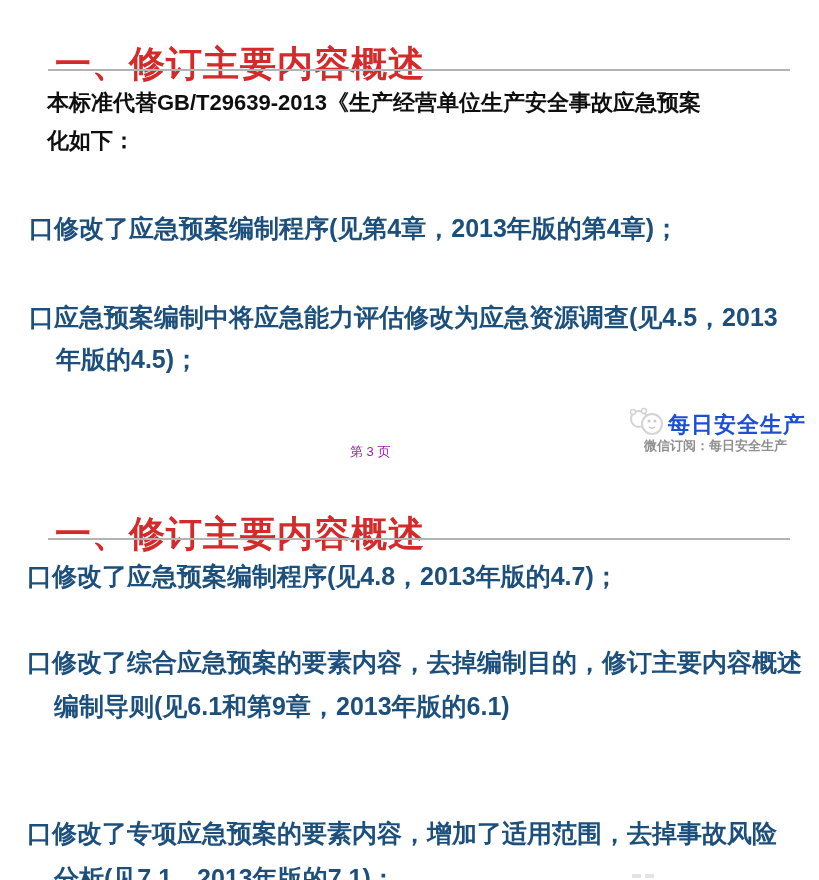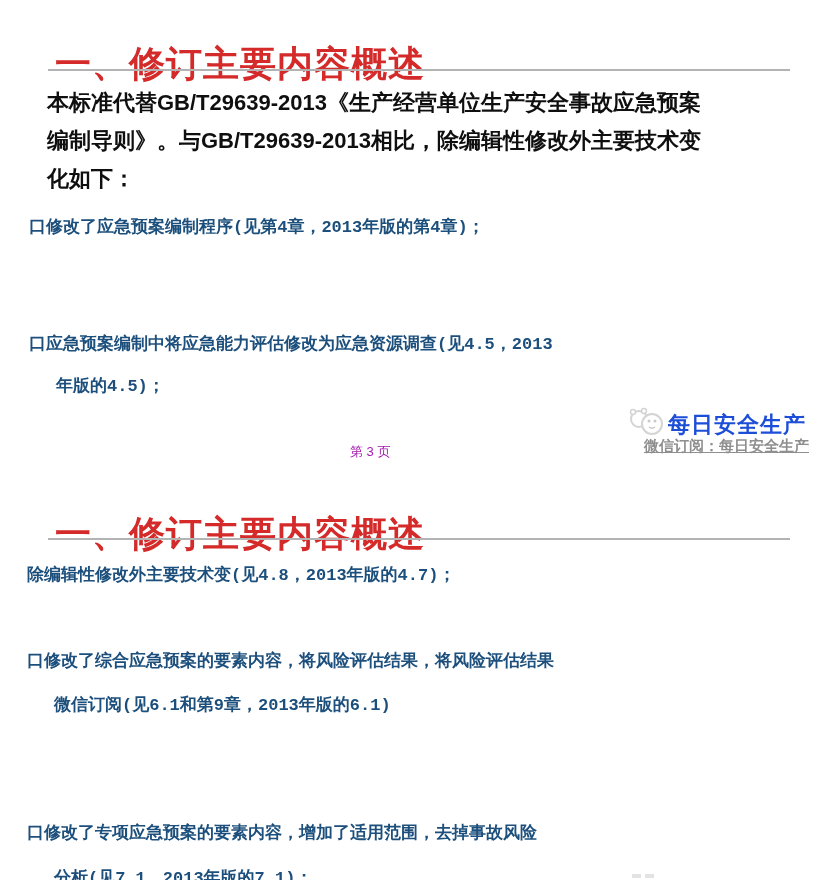--- a/index.html
+++ b/index.html
@@ -20,49 +20,48 @@
     position:absolute;left:48px;width:742px;height:2px;background:#b3b3b3;
   }
   #slide1 .title-divider{top:69px;}
   #slide2 .title-divider{top:68px;}
 
   .body-par{
     position:absolute;left:47px;top:84px;width:750px;
     font-size:22px;font-weight:bold;color:#0f0f0f;line-height:38px;
   }
   .bullet{
-    position:absolute;font-size:17px;font-weight:bold;color:#1c4f7c;
+    position:absolute;font-size:25px;font-weight:bold;color:#1c4f7c;
     white-space:nowrap;
-    font-family:Liberation Mono, monospace;
   }
   .bullet .cont{padding-left:27px;}
   #s1-bullet1{left:29px;top:208px;line-height:40px;}
-  #s1-bullet2{left:29px;top:296px;line-height:42px;margin-top:28px;}
+  #s1-bullet2{left:29px;top:296px;line-height:42px;}
   #s2-bullet1{left:27px;top:556px;line-height:40px;}
   #s2-bullet2{left:27px;top:640px;line-height:44px;}
   #s2-bullet3{left:27px;top:768px;line-height:45px;}
 
   .footer-date{
     position:absolute;left:57px;top:435px;font-size:13px;font-weight:bold;color:#7d7d7d;
     white-space:nowrap;
     margin-top:44px;
   }
   .footer-page{
     position:absolute;left:350px;top:443px;width:130px;text-align:left;
     font-size:13px;color:#a21caf;white-space:nowrap;
   }
   .wm{position:absolute;left:628px;top:404px;width:170px;height:52px;}
   .wm-logo{position:absolute;left:0;top:2px;}
   .wm-brand{
     position:absolute;left:40px;top:6px;font-size:22px;font-weight:bold;
     color:#1d4ed8;letter-spacing:1px;white-space:nowrap;
   }
   .wm-caption{
-    position:absolute;left:16px;top:33px;font-size:15px;font-weight:bold;
-    color:#8f8f8f;white-space:nowrap;text-decoration:underline;
+    position:absolute;left:16px;top:33px;font-size:13px;font-weight:bold;
+    color:#8f8f8f;white-space:nowrap;
   }
   .next-frag{
     position:absolute;left:632px;top:874px;width:26px;height:6px;opacity:.6;
   }
   .next-frag span{
     display:inline-block;width:9px;height:4px;background:#d2d2d2;margin-right:4px;vertical-align:top;
   }
 </style>
 </head>
 <body>
@@ -70,21 +69,20 @@
 <div id="page">
 
   <section class="slide" id="slide1">
 
     <h1 class="slide-title">一、修订主要内容概述</h1>
 
     <div class="title-divider"></div>
 
     <div class="body-par">
       <div>本标准代替GB/T29639-2013《生产经营单位生产安全事故应急预案</div>
-      <div>编制导则》。与GB/T29639-2013相比，除编辑性修改外主要技术变</div>
       <div>化如下：</div>
     </div>
 
     <div class="bullet" id="s1-bullet1">
       <div>口修改了应急预案编制程序(见第4章，2013年版的第4章)；</div>
     </div>
 
     <div class="bullet" id="s1-bullet2">
       <div>口应急预案编制中将应急能力评估修改为应急资源调查(见4.5，2013</div>
       <div class="cont">年版的4.5)；</div>
@@ -111,26 +109,26 @@
     </div>
   </section>
 
   <section class="slide" id="slide2">
 
     <h1 class="slide-title">一、修订主要内容概述</h1>
 
     <div class="title-divider"></div>
 
     <div class="bullet" id="s2-bullet1" style="position:absolute;top:86px;">
-      <div>除编辑性修改外主要技术变(见4.8，2013年版的4.7)；</div>
+      <div>口修改了应急预案编制程序(见4.8，2013年版的4.7)；</div>
     </div>
 
     <div class="bullet" id="s2-bullet2" style="position:absolute;top:170px;">
-      <div>口修改了综合应急预案的要素内容，将风险评估结果，将风险评估结果</div>
-      <div class="cont">微信订阅(见6.1和第9章，2013年版的6.1)</div>
+      <div>口修改了综合应急预案的要素内容，去掉编制目的，修订主要内容概述</div>
+      <div class="cont">编制导则(见6.1和第9章，2013年版的6.1)</div>
     </div>
 
     <div class="bullet" id="s2-bullet3" style="position:absolute;top:298px;margin-top:43px;">
       <div>口修改了专项应急预案的要素内容，增加了适用范围，去掉事故风险</div>
       <div class="cont">分析(见7.1，2013年版的7.1)；</div>
     </div>
   </section>
 
   <div class="next-frag">
     <span></span><span></span>

